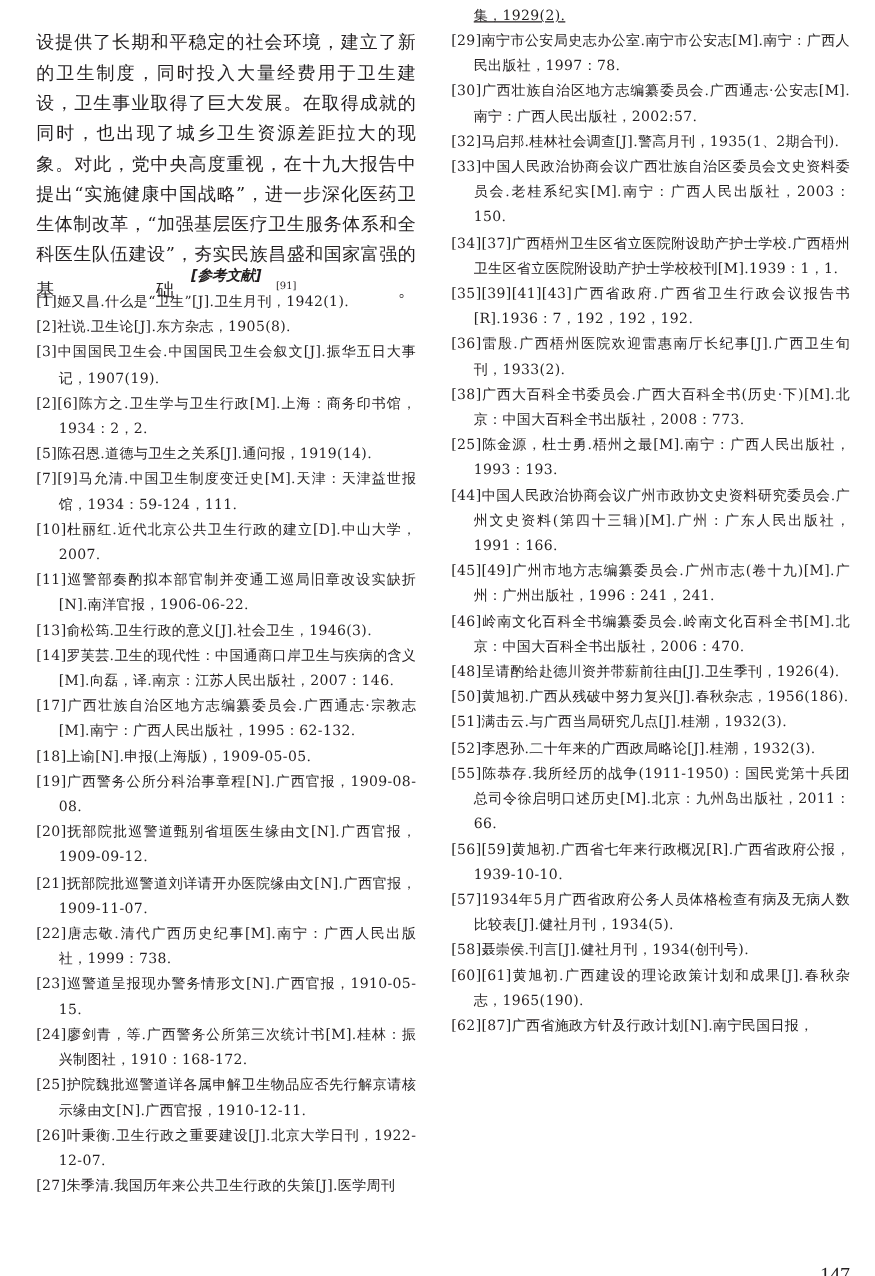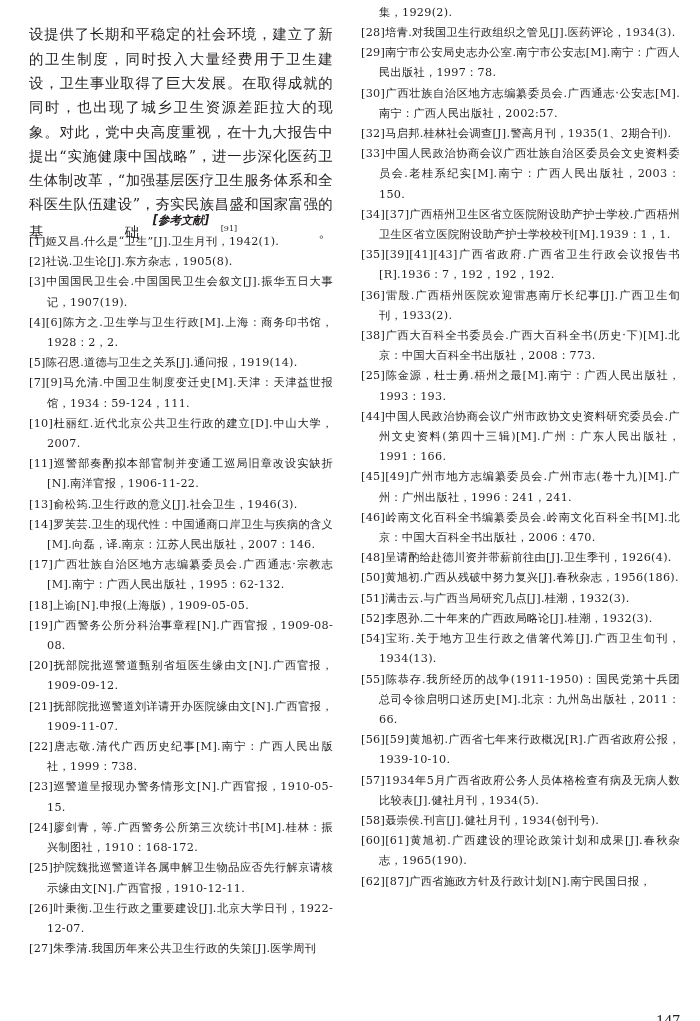--- a/index.html
+++ b/index.html
@@ -29,62 +29,60 @@
 
 <div id="col-left" class="col">
   <p class="body-para"><span>设提供了长期和平稳定的社会环境，建立了新的卫生制度，同时投入大量经费用于卫生建设，卫生事业取得了巨大发展。在取得成就的同时，也出现了城乡卫生资源差距拉大的现象。对此，党中央高度重视，在十九大报告中提出“实施健康中国战略”，进一步深化医药卫生体制改革，“加强基层医疗卫生服务体系和全科医生队伍建设”，夯实民族昌盛和国家富强的基础</span><sup>[91]</sup><span>。</span></p>
 
   <div class="refs-title">[参考文献]</div>
 
   <ul id="refs-left" class="ref-list">
     <li class="ref">[1]姬又昌.什么是“卫生”[J].卫生月刊，1942(1).</li>
     <li class="ref">[2]社说.卫生论[J].东方杂志，1905(8).</li>
     <li class="ref">[3]中国国民卫生会.中国国民卫生会叙文[J].振华五日大事记，1907(19).</li>
-    <li class="ref">[4][6]陈方之.卫生学与卫生行政[M].上海：商务印书馆，1928：2，2.</li>
+    <li class="ref">[2][6]陈方之.卫生学与卫生行政[M].上海：商务印书馆，1934：2，2.</li>
     <li class="ref">[5]陈召恩.道德与卫生之关系[J].通问报，1919(14).</li>
     <li class="ref">[7][9]马允清.中国卫生制度变迁史[M].天津：天津益世报馆，1934：59-124，111.</li>
     <li class="ref">[10]杜丽红.近代北京公共卫生行政的建立[D].中山大学，2007.</li>
-    <li class="ref">[11]巡警部奏酌拟本部官制并变通工巡局旧章改设实缺折[N].南洋官报，1906-11-22.</li>
+    <li class="ref">[11]巡警部奏酌拟本部官制并变通工巡局旧章改设实缺折[N].南洋官报，1906-06-22.</li>
     <li class="ref">[13]俞松筠.卫生行政的意义[J].社会卫生，1946(3).</li>
     <li class="ref">[14]罗芙芸.卫生的现代性：中国通商口岸卫生与疾病的含义[M].向磊，译.南京：江苏人民出版社，2007：146.</li>
     <li class="ref">[17]广西壮族自治区地方志编纂委员会.广西通志·宗教志[M].南宁：广西人民出版社，1995：62-132.</li>
     <li class="ref">[18]上谕[N].申报(上海版)，1909-05-05.</li>
     <li class="ref">[19]广西警务公所分科治事章程[N].广西官报，1909-08-08.</li>
     <li class="ref">[20]抚部院批巡警道甄别省垣医生缘由文[N].广西官报，1909-09-12.</li>
     <li class="ref">[21]抚部院批巡警道刘详请开办医院缘由文[N].广西官报，1909-11-07.</li>
     <li class="ref">[22]唐志敬.清代广西历史纪事[M].南宁：广西人民出版社，1999：738.</li>
     <li class="ref">[23]巡警道呈报现办警务情形文[N].广西官报，1910-05-15.</li>
     <li class="ref">[24]廖剑青，等.广西警务公所第三次统计书[M].桂林：振兴制图社，1910：168-172.</li>
     <li class="ref">[25]护院魏批巡警道详各属申解卫生物品应否先行解京请核示缘由文[N].广西官报，1910-12-11.</li>
     <li class="ref">[26]叶秉衡.卫生行政之重要建设[J].北京大学日刊，1922-12-07.</li>
     <li class="ref">[27]朱季清.我国历年来公共卫生行政的失策[J].医学周刊</li>
   </ul>
 </div>
 
 <div id="col-right" class="col">
-  <div class="ref noindent" style="position:absolute;top:3px;left:0;right:0;">集，1929(2).</div>
+  <div class="ref noindent" style="position:absolute;top:3px;left:0;right:0;text-decoration:underline;">集，1929(2).</div>
   <ul id="refs-right" class="ref-list">
-    <li class="ref">[28]培青.对我国卫生行政组织之管见[J].医药评论，1934(3).</li>
     <li class="ref">[29]南宁市公安局史志办公室.南宁市公安志[M].南宁：广西人民出版社，1997：78.</li>
     <li class="ref">[30]广西壮族自治区地方志编纂委员会.广西通志·公安志[M].南宁：广西人民出版社，2002:57.</li>
     <li class="ref">[32]马启邦.桂林社会调查[J].警高月刊，1935(1、2期合刊).</li>
     <li class="ref">[33]中国人民政治协商会议广西壮族自治区委员会文史资料委员会.老桂系纪实[M].南宁：广西人民出版社，2003：150.</li>
     <li class="ref">[34][37]广西梧州卫生区省立医院附设助产护士学校.广西梧州卫生区省立医院附设助产护士学校校刊[M].1939：1，1.</li>
     <li class="ref">[35][39][41][43]广西省政府.广西省卫生行政会议报告书[R].1936：7，192，192，192.</li>
     <li class="ref">[36]雷殷.广西梧州医院欢迎雷惠南厅长纪事[J].广西卫生旬刊，1933(2).</li>
     <li class="ref">[38]广西大百科全书委员会.广西大百科全书(历史·下)[M].北京：中国大百科全书出版社，2008：773.</li>
     <li class="ref">[25]陈金源，杜士勇.梧州之最[M].南宁：广西人民出版社，1993：193.</li>
     <li class="ref">[44]中国人民政治协商会议广州市政协文史资料研究委员会.广州文史资料(第四十三辑)[M].广州：广东人民出版社，1991：166.</li>
     <li class="ref">[45][49]广州市地方志编纂委员会.广州市志(卷十九)[M].广州：广州出版社，1996：241，241.</li>
     <li class="ref">[46]岭南文化百科全书编纂委员会.岭南文化百科全书[M].北京：中国大百科全书出版社，2006：470.</li>
     <li class="ref">[48]呈请酌给赴德川资并带薪前往由[J].卫生季刊，1926(4).</li>
     <li class="ref">[50]黄旭初.广西从残破中努力复兴[J].春秋杂志，1956(186).</li>
     <li class="ref">[51]满击云.与广西当局研究几点[J].桂潮，1932(3).</li>
     <li class="ref">[52]李恩孙.二十年来的广西政局略论[J].桂潮，1932(3).</li>
-    <li class="ref">[54]宝珩.关于地方卫生行政之借箸代筹[J].广西卫生旬刊，1934(13).</li>
     <li class="ref">[55]陈恭存.我所经历的战争(1911-1950)：国民党第十兵团总司令徐启明口述历史[M].北京：九州岛出版社，2011：66.</li>
     <li class="ref">[56][59]黄旭初.广西省七年来行政概况[R].广西省政府公报，1939-10-10.</li>
     <li class="ref">[57]1934年5月广西省政府公务人员体格检查有病及无病人数比较表[J].健社月刊，1934(5).</li>
     <li class="ref">[58]聂崇侯.刊言[J].健社月刊，1934(创刊号).</li>
     <li class="ref">[60][61]黄旭初.广西建设的理论政策计划和成果[J].春秋杂志，1965(190).</li>
     <li class="ref">[62][87]广西省施政方针及行政计划[N].南宁民国日报，</li>
   </ul>
 </div>
 
 <div class="page-number">147</div>

